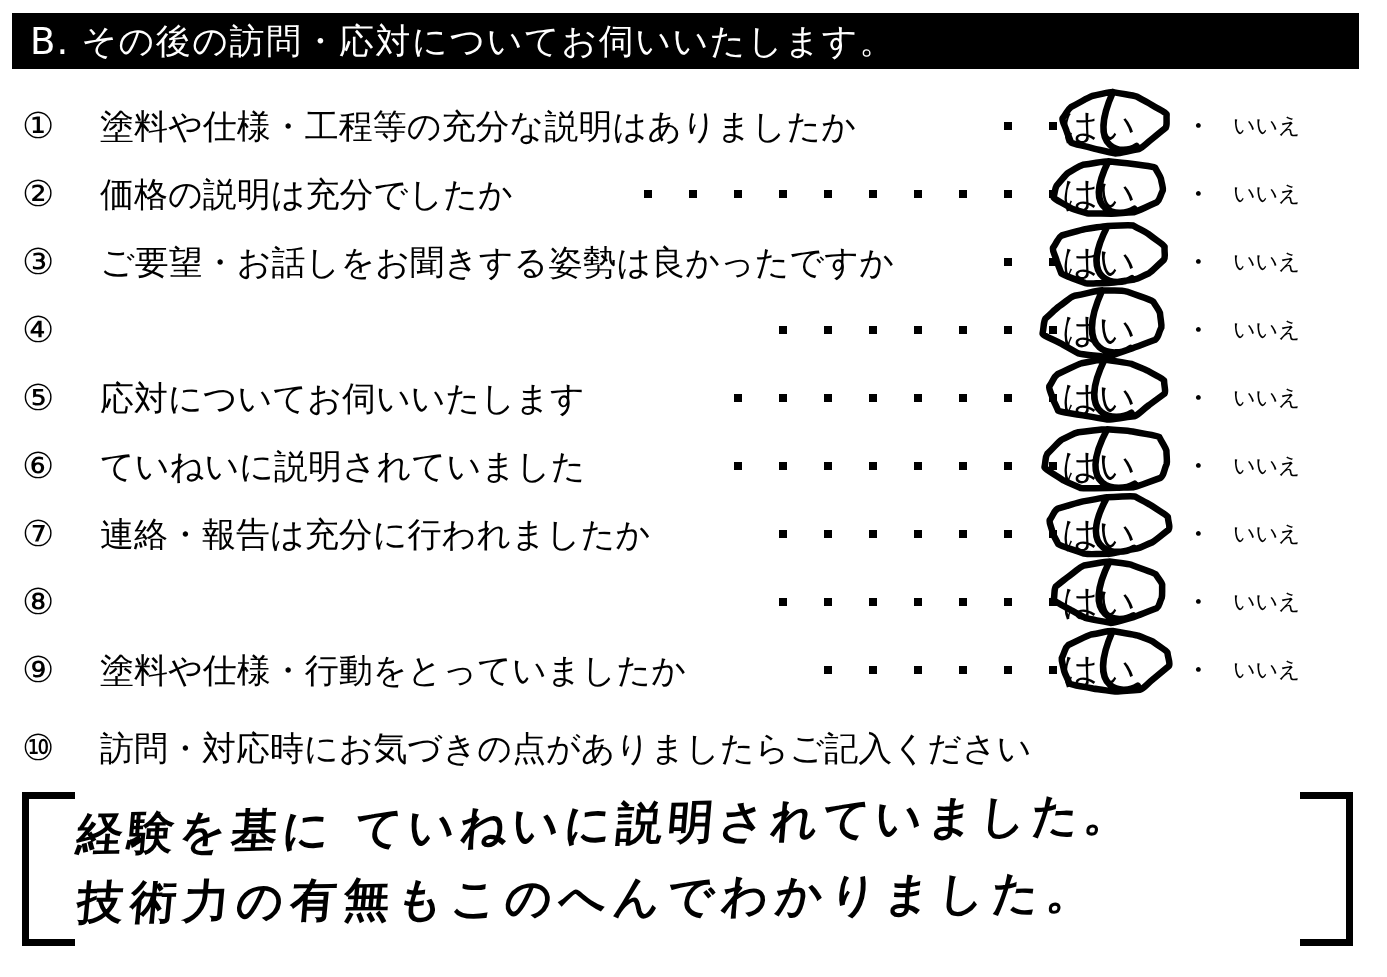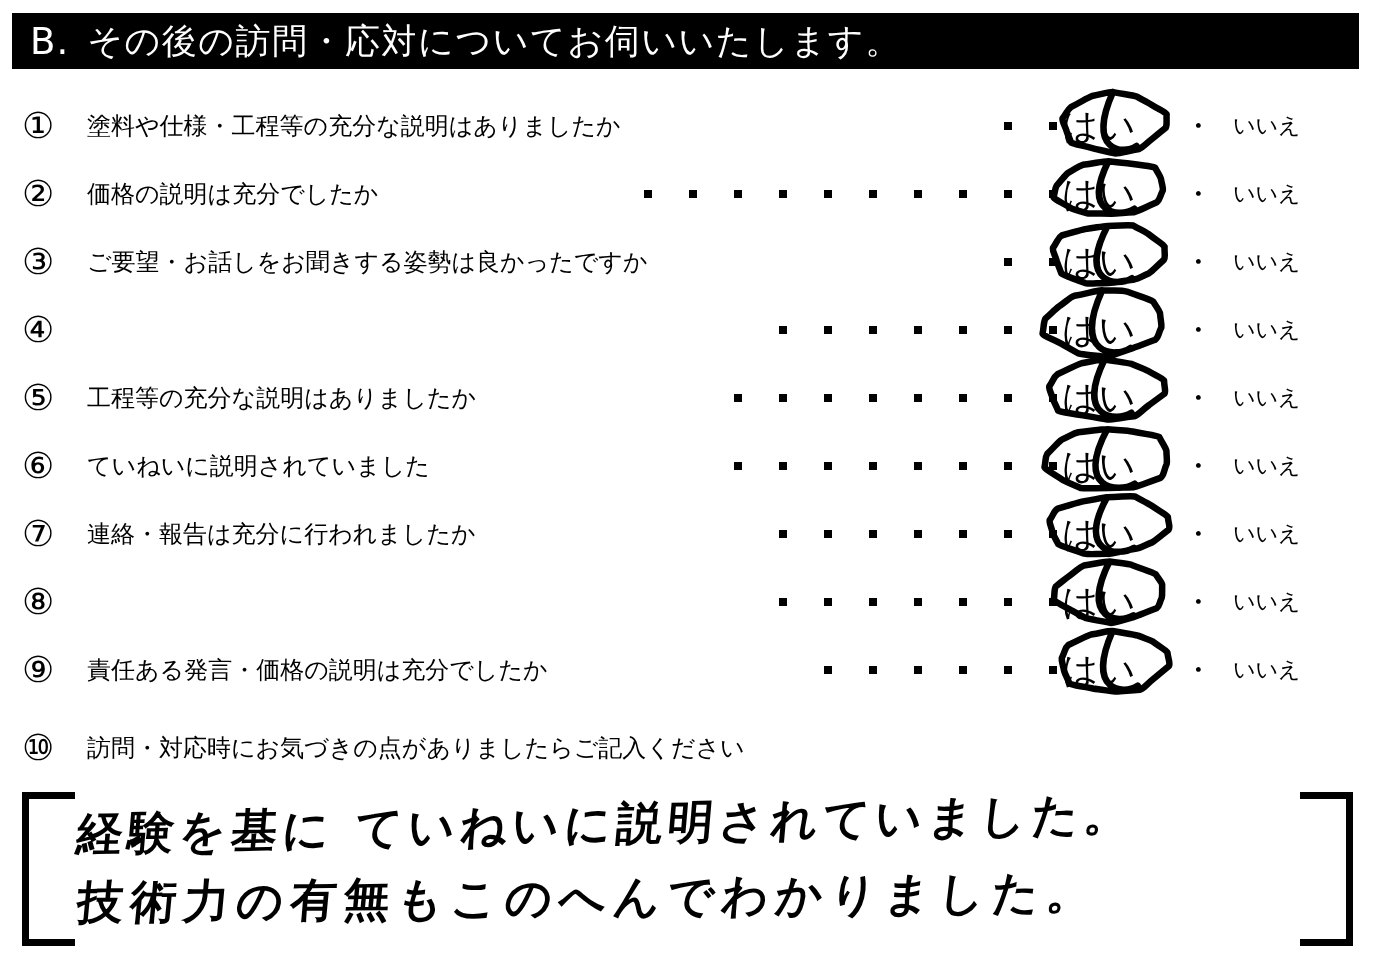--- a/index.html
+++ b/index.html
@@ -35,21 +35,21 @@
   #section-header .hdr-letter {
     font-size: 37px;
     font-weight: 400;
     letter-spacing: 1px;
     line-height: 1;
   }
   #section-header .hdr-title {
     font-size: 35px;
     font-weight: 400;
     line-height: 1;
-    margin-left: 18px;
+    margin-left: 12px;
     letter-spacing: 1.5px;
   }
 
   
   .qrow {
     position: absolute;
     left: 0;
     width: 1387px;
     height: 62px;
   }
@@ -57,23 +57,23 @@
     position: absolute;
     left: 22px;
     top: 0;
     width: 52px;
     font-size: 36px;
     line-height: 62px;
     text-align: left;
   }
   .q-text {
     position: absolute;
-    left: 87px;
-    top: 0;
-    font-size: 24px;
+    left: 100px;
+    top: 0;
+    font-size: 34px;
     line-height: 62px;
     white-space: nowrap;
     letter-spacing: 0px;
   }
   .q-leader {
     position: absolute;
     top: 0;
     height: 62px;
     display: flex;
     align-items: center;
@@ -251,21 +251,21 @@
         <span class="q-sep">・</span>
         <span class="q-no">いいえ</span>
         <span class="q-circle" style="left: 1040px; top: -12px; width: 128px; height: 72px; transform: rotate(-3deg);">
           <svg width="128" height="72" viewBox="0 0 128 72">
             <path d="M 64.0 3.2 C 77.4 4.6, 82.4 4.1, 88.4 5.8 C 102.7 12.0, 110.5 14.4, 114.3 17.2 C 117.7 23.7, 119.6 25.8, 120.4 29.0 C 120.7 37.0, 121.7 40.4, 121.0 43.6 C 117.2 50.1, 118.1 53.0, 114.2 55.4 C 99.9 59.9, 94.3 61.8, 88.3 63.5 C 74.9 67.0, 70.2 69.7, 64.0 69.9 C 49.1 67.2, 42.1 66.9, 36.9 65.1 C 27.9 59.4, 24.7 57.3, 20.6 54.7 C 10.4 48.5, 3.9 46.5, 2.1 43.4 C 4.1 35.2, 3.6 31.7, 5.7 28.6 C 13.3 22.4, 16.0 19.8, 19.6 17.3 C 28.6 11.8, 30.7 8.9, 36.0 7.3 C 51.4 5.0, 57.7 3.4, 64.0 3.2 C 31.0 66.4, 73.0 71.8, 89.2 62.2"></path>
           </svg>
         </span>
       </div>
       <div class="qrow" style="top: 367px;">
         <span class="q-num">⑤</span>
-        <span class="q-text">工程等の充分な説明はありましたか</span>
+        <span class="q-text">応対についてお伺いいたします</span>
         <span class="q-leader">
           <span class="ldot"></span>
           <span class="ldot"></span>
           <span class="ldot"></span>
           <span class="ldot"></span>
           <span class="ldot"></span>
           <span class="ldot"></span>
           <span class="ldot"></span>
           <span class="ldot"></span>
         </span>
@@ -336,21 +336,21 @@
         <span class="q-sep">・</span>
         <span class="q-no">いいえ</span>
         <span class="q-circle" style="left: 1051px; top: -12px; width: 118px; height: 66px; transform: rotate(-1deg);">
           <svg width="118" height="66" viewBox="0 0 118 66">
             <path d="M 59.0 2.5 C 71.2 4.6, 75.7 4.7, 81.2 6.3 C 94.3 11.7, 101.4 13.7, 105.0 16.1 C 108.5 21.8, 110.7 23.6, 111.3 26.4 C 111.0 33.8, 111.4 36.9, 110.6 39.8 C 107.6 45.5, 108.7 47.8, 105.2 50.1 C 92.1 54.8, 87.0 57.0, 81.4 58.7 C 69.1 61.5, 64.7 63.9, 59.0 63.9 C 45.2 60.9, 38.7 60.1, 33.9 58.5 C 25.8 53.9, 23.0 52.4, 19.2 50.2 C 10.2 44.5, 4.5 42.7, 2.7 39.8 C 3.9 32.5, 3.0 29.3, 4.9 26.5 C 12.5 20.8, 15.2 18.5, 18.7 16.1 C 26.8 10.6, 28.6 7.7, 33.4 6.1 C 47.5 4.1, 53.3 2.5, 59.0 2.5 C 28.7 60.5, 67.3 65.5, 82.1 56.8"></path>
           </svg>
         </span>
       </div>
       <div class="qrow" style="top: 639px;">
         <span class="q-num">⑨</span>
-        <span class="q-text">責任ある発言・価格の説明は充分でしたか</span>
+        <span class="q-text">塗料や仕様・行動をとっていましたか</span>
         <span class="q-leader">
           <span class="ldot"></span>
           <span class="ldot"></span>
           <span class="ldot"></span>
           <span class="ldot"></span>
           <span class="ldot"></span>
           <span class="ldot"></span>
         </span>
         <span class="q-yes">はい</span>
         <span class="q-sep">・</span>

